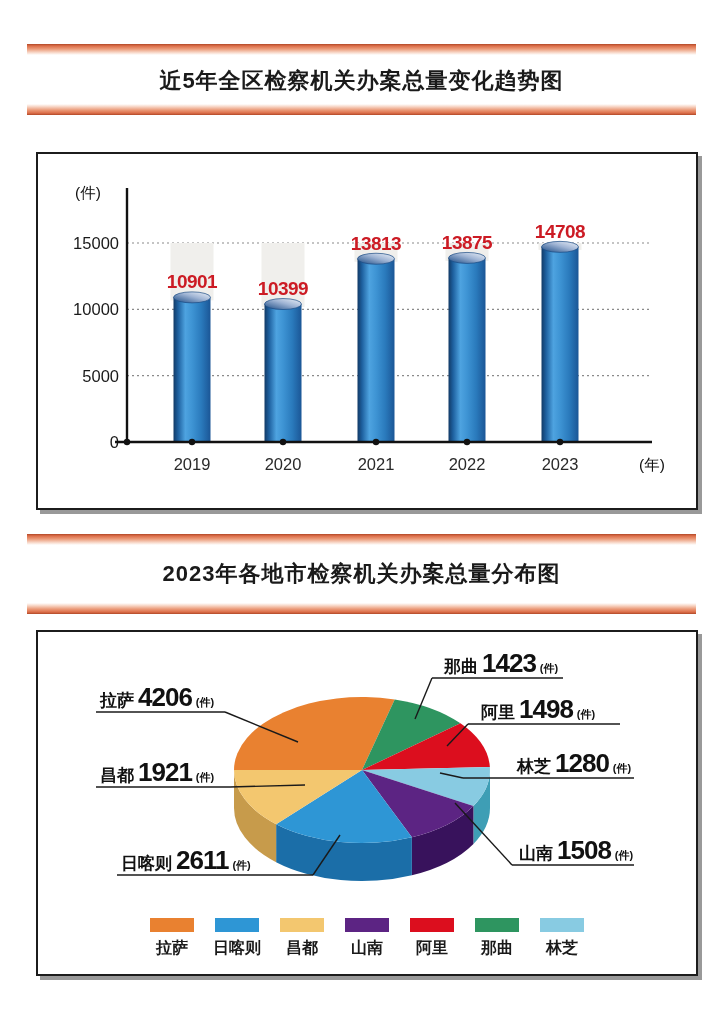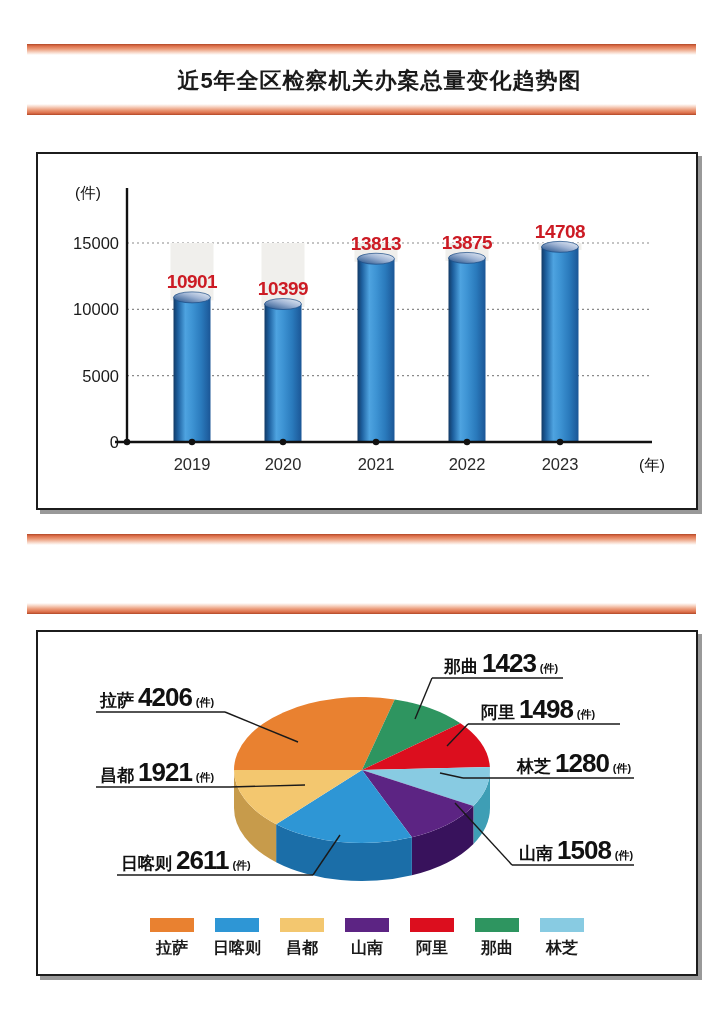--- a/index.html
+++ b/index.html
@@ -3,21 +3,21 @@
 <meta charset="utf-8">
 <style>
   html,body{margin:0;padding:0;background:#ffffff;}
   body{width:723px;height:1023px;position:relative;font-family:"Liberation Sans","DejaVu Sans",sans-serif;}
   .page{position:absolute;left:0;top:0;width:723px;height:1023px;background:#fff;overflow:hidden;}
 
   .sep{position:absolute;left:27px;width:669px;height:11px;}
   .sep.down{background:linear-gradient(to bottom,#b04827 0%,#dd6f4a 18%,#eb9a78 45%,#f8d9ca 78%,#ffffff 100%);}
   .sep.up{background:linear-gradient(to top,#b04827 0%,#dd6f4a 18%,#eb9a78 45%,#f8d9ca 78%,#ffffff 100%);}
 
-  .band-title{position:absolute;left:45px;width:669px;text-align:center;
+  .band-title{position:absolute;left:27px;width:669px;text-align:center;
     font-size:22px;font-weight:bold;color:#1a1a1a;letter-spacing:1px;}
   #title1{top:66px;}
   #title2{top:559px;}
 
   .panel{position:absolute;left:36px;width:658px;background:#fff;
     border:2px solid #1c1c1c;box-shadow:4px 4px 0 #999;}
   #panel-bar{top:152px;height:354px;}
   #panel-pie{top:630px;height:342px;}
 
   svg{display:block;}
@@ -93,20 +93,21 @@
         <text x="338" y="316" font-size="16.5" fill="#2a2a2a" text-anchor="middle">2021</text>
         <circle cx="429" cy="288" r="3.2" fill="#111"></circle>
         <text x="429" y="316" font-size="16.5" fill="#2a2a2a" text-anchor="middle">2022</text>
         <circle cx="522" cy="288" r="3.2" fill="#111"></circle>
         <text x="522" y="316" font-size="16.5" fill="#2a2a2a" text-anchor="middle">2023</text>
         <text x="614" y="316" font-size="15.5" fill="#111" text-anchor="middle">(年)</text>
       </svg>
   </div>
 
   <div class="sep down" id="sep-c" style="top:534px"></div>
+  <div class="band-title" id="title2">2023年各地市检察机关办案总量分布图</div>
   <div class="sep up" id="sep-d" style="top:603px"></div>
 
   <div class="panel" id="panel-pie">
     <svg id="pie-svg" width="658" height="284" viewBox="0 0 658 284">
         <path d="M 452 138 A 128 73 0 0 1 435.4151602792399 173.93720967739426 l 0 38 A 128 73 0 0 0 452 176 Z" fill="#3e9eb5"></path>
         <path d="M 435.4151602792399 173.93720967739426 A 128 73 0 0 1 373.8724868436866 205.23095483978858 l 0 38 A 128 73 0 0 0 435.4151602792399 211.93720967739426 Z" fill="#38125c"></path>
         <path d="M 373.8724868436866 205.23095483978858 A 128 73 0 0 1 238.1336252063819 192.13754506687744 l 0 38 A 128 73 0 0 0 373.8724868436866 243.23095483978858 Z" fill="#1b6ea8"></path>
         <path d="M 238.1336252063819 192.13754506687744 A 128 73 0 0 1 196 138 l 0 38 A 128 73 0 0 0 238.1336252063819 230.13754506687744 Z" fill="#c79b4b"></path>
         <path d="M 324 138 L 196 138 A 128 73 0 0 1 356.71416011858395 67.42447050088103 Z" fill="#e98130"></path>
         <path d="M 324 138 L 356.71416011858395 67.42447050088103 A 128 73 0 0 1 422.4362970577895 91.33778746195682 Z" fill="#2e9560"></path>

